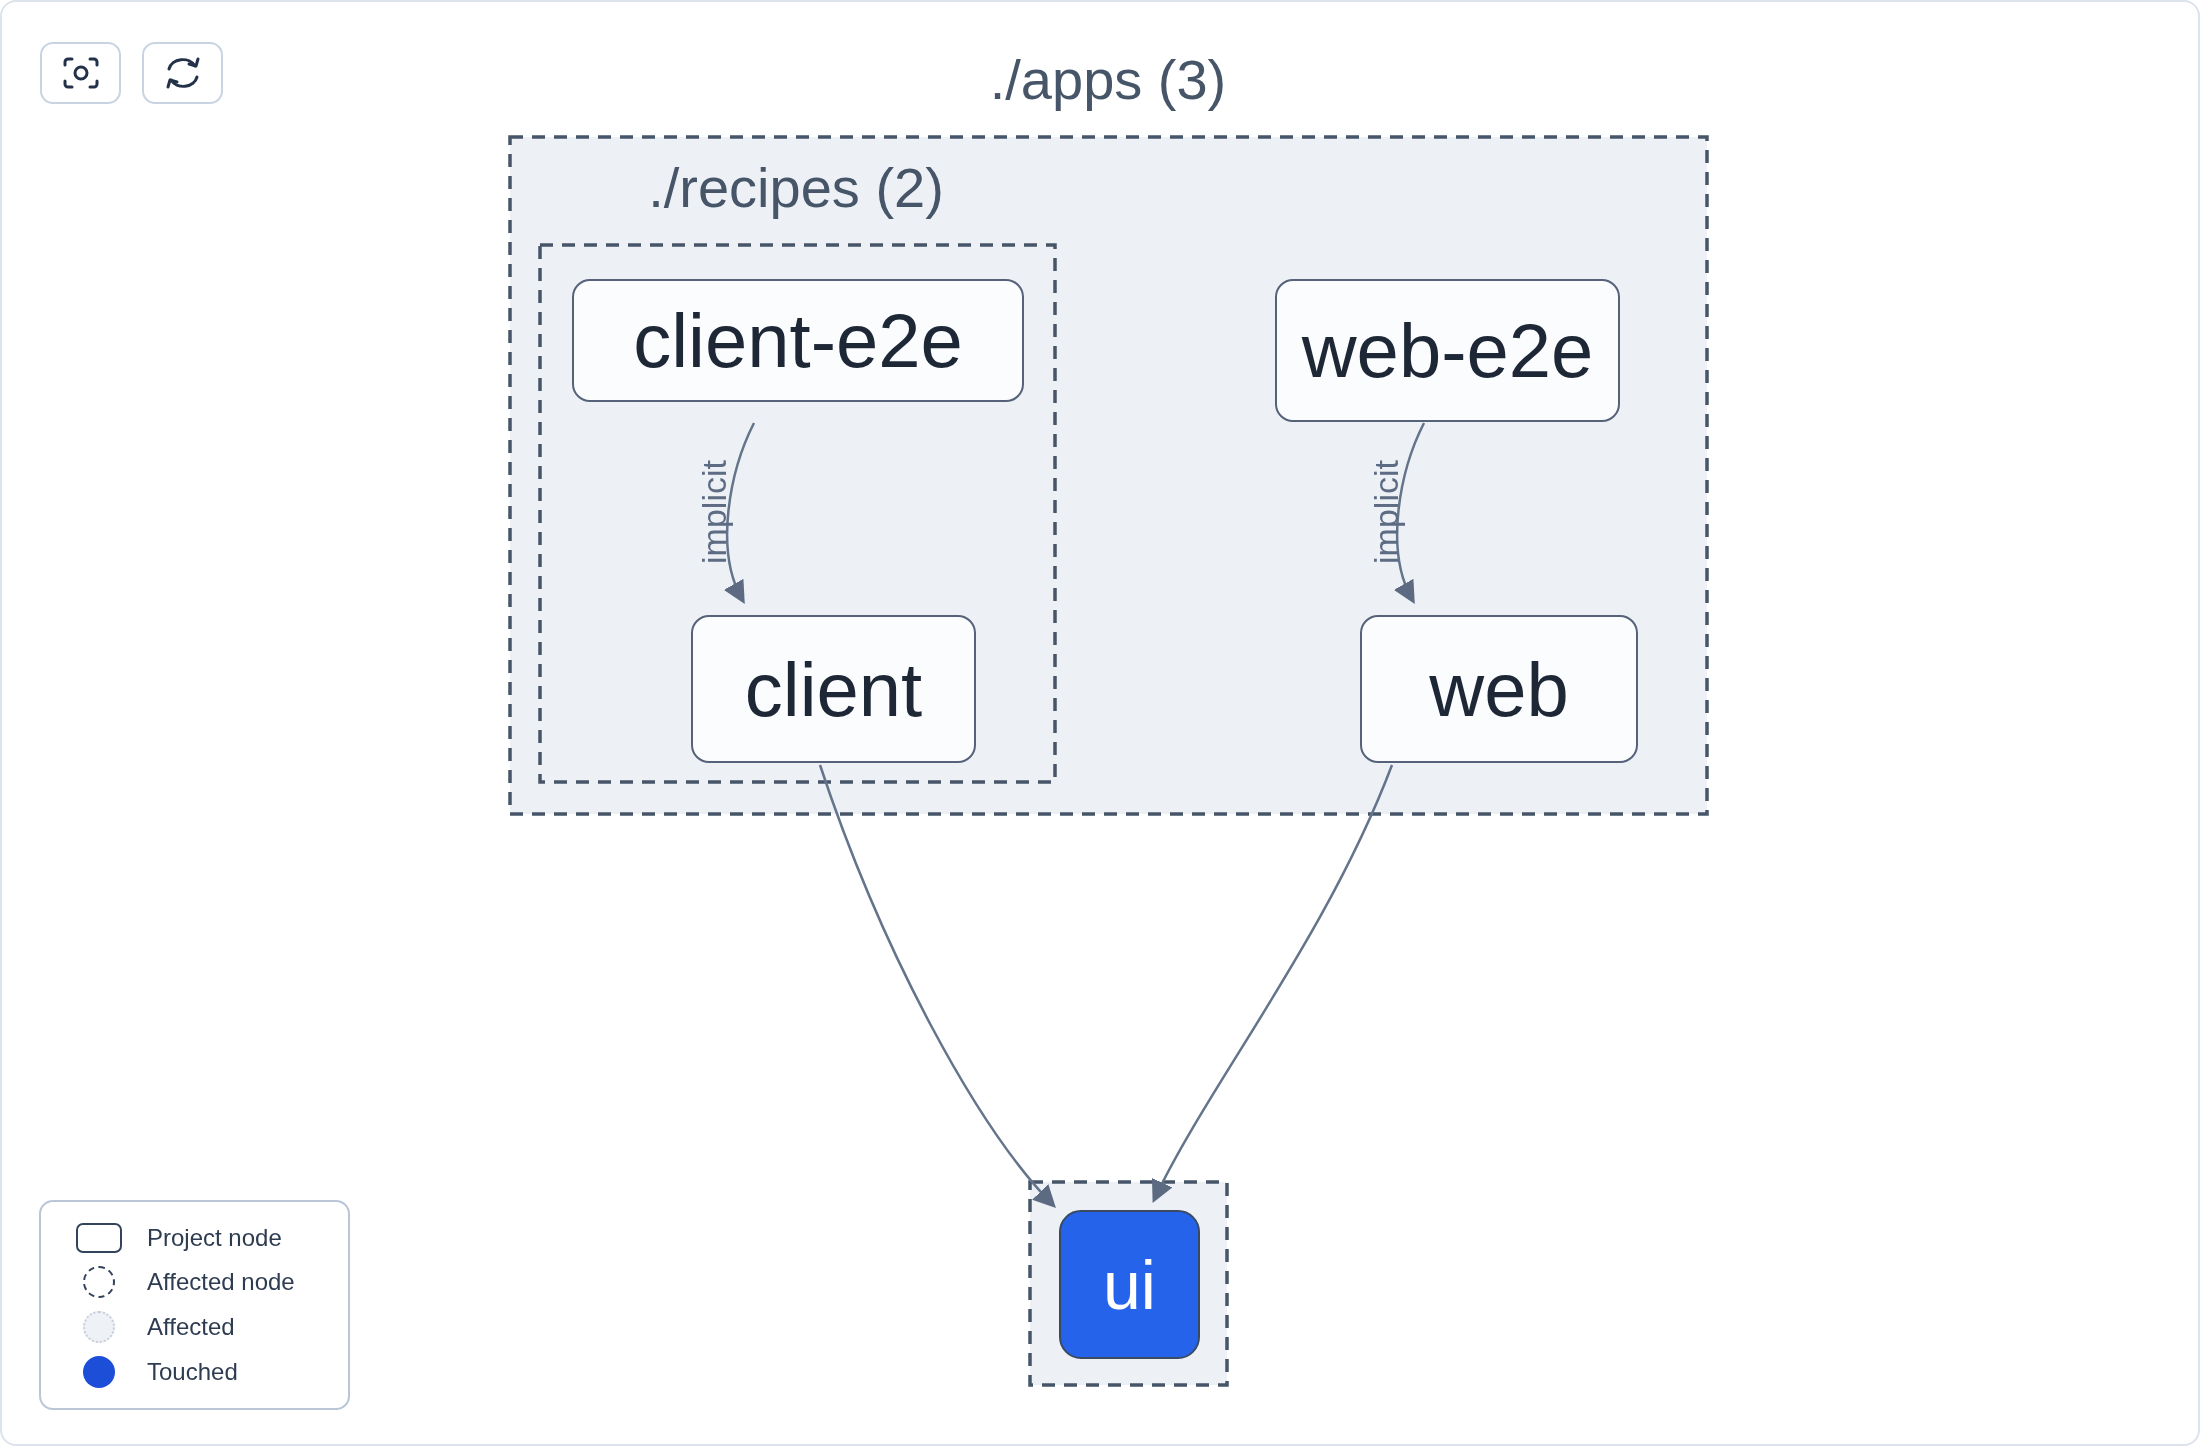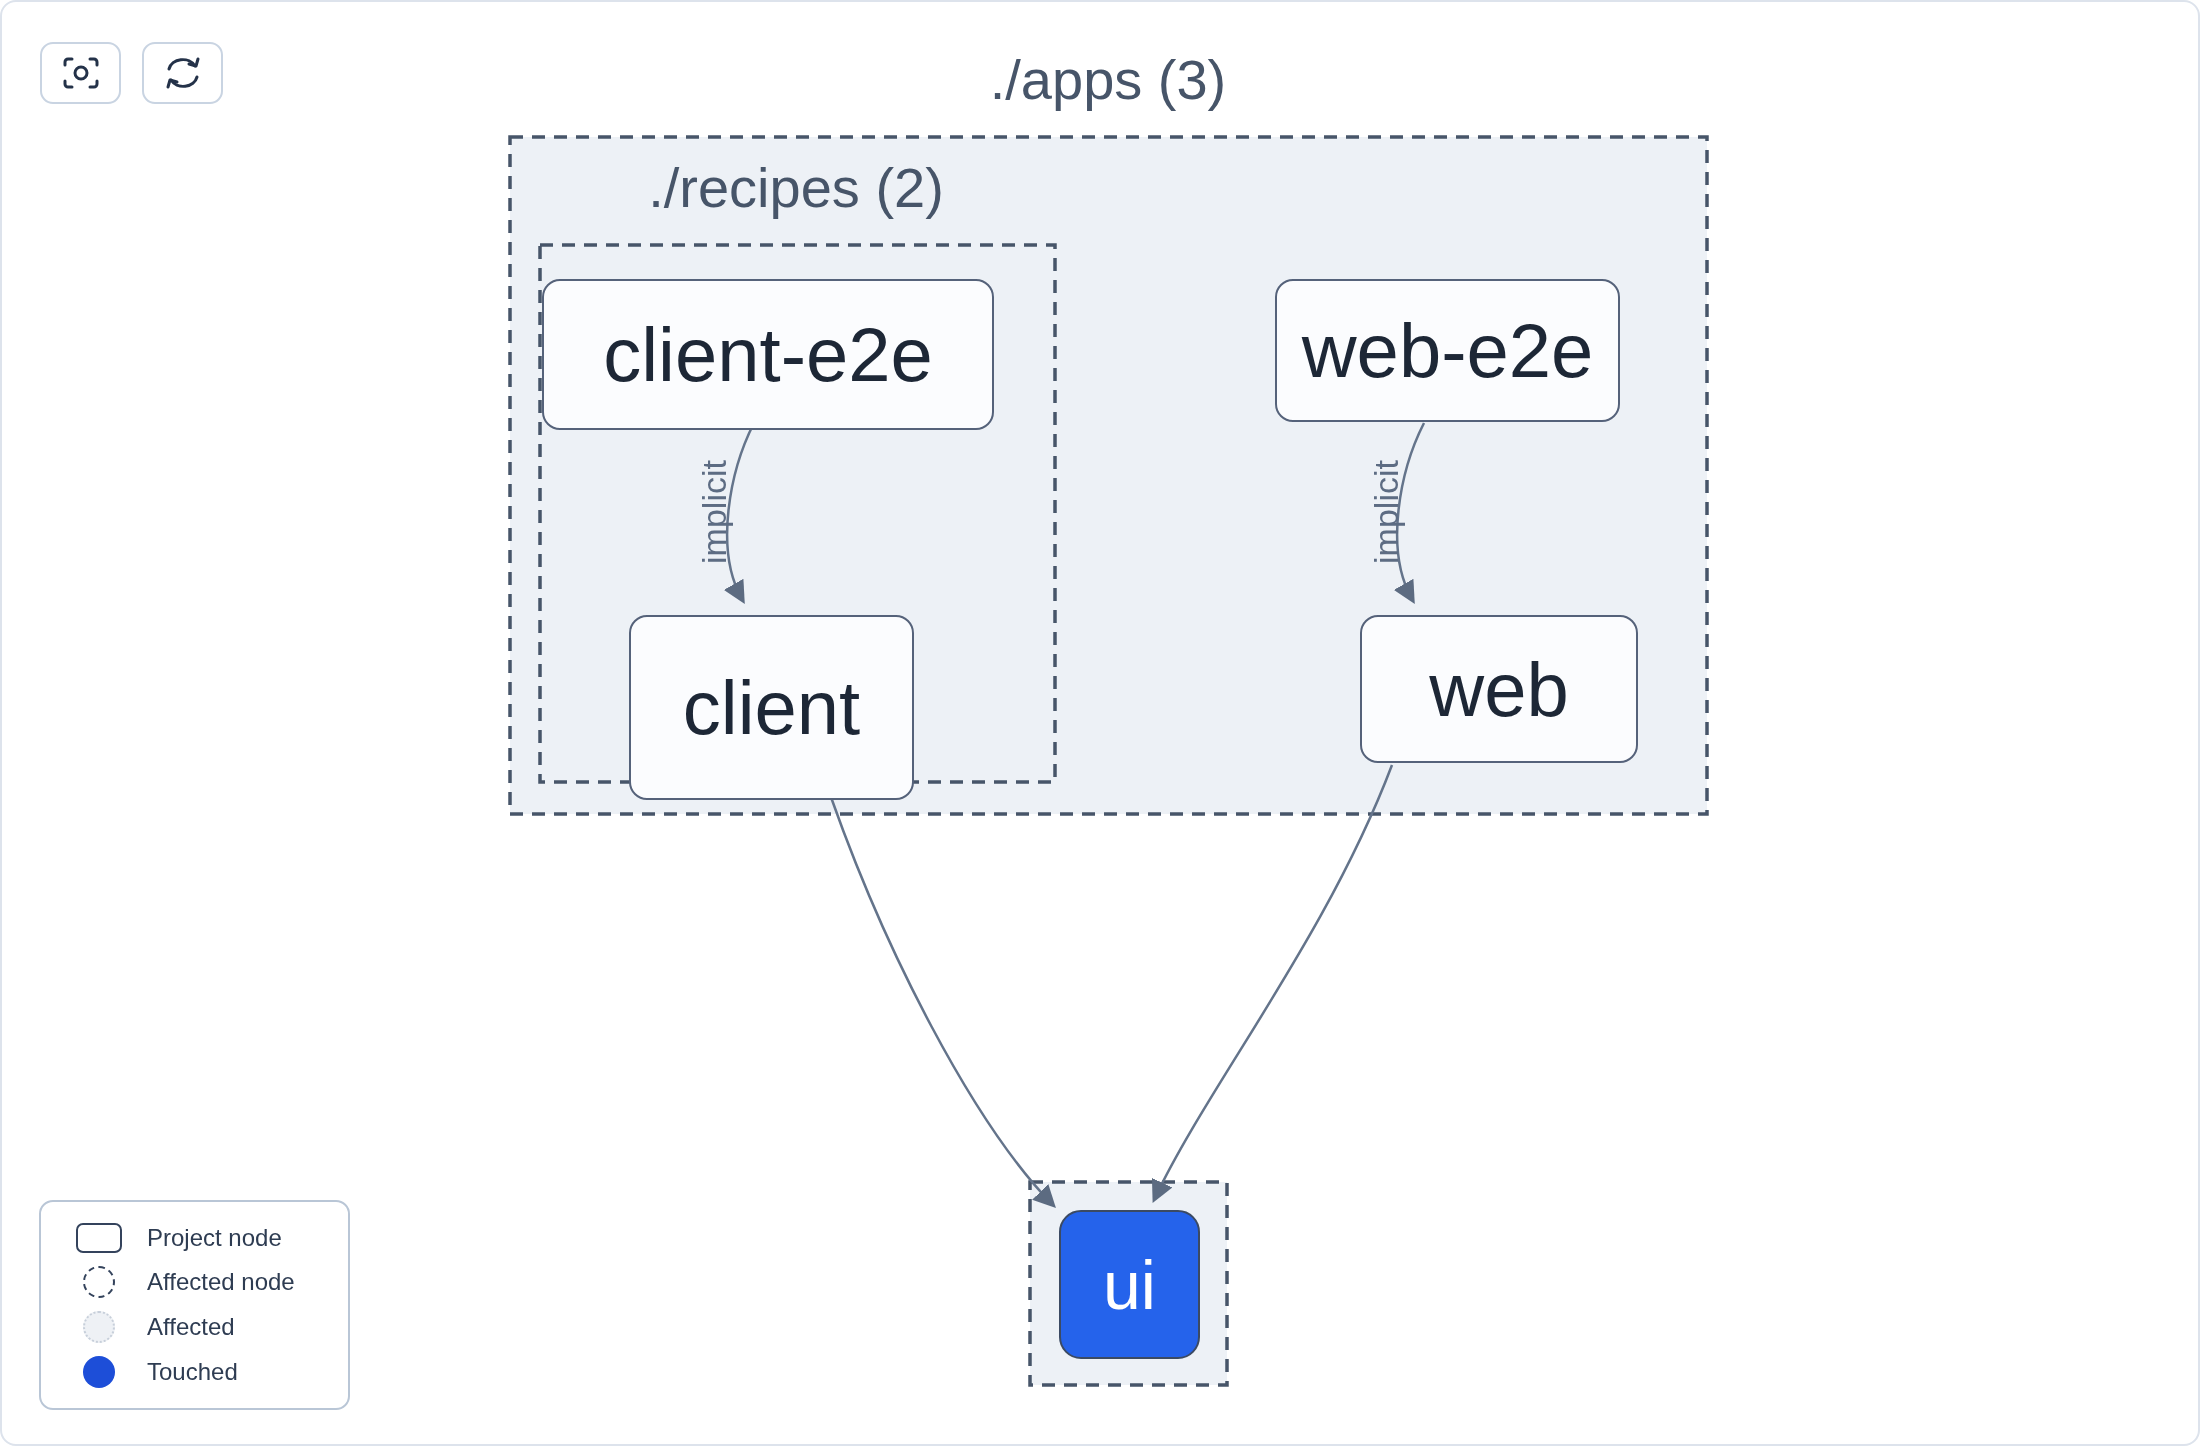--- a/index.html
+++ b/index.html
@@ -113,23 +113,23 @@
     <path d="M 818 763 C 880 950, 975 1125, 1050 1202" fill="none" stroke="#64748b" stroke-width="2.5" marker-end="url(#arrow)"></path>
     <path d="M 1390 763 C 1325 935, 1205 1085, 1153 1196" fill="none" stroke="#64748b" stroke-width="2.5" marker-end="url(#arrow)"></path>
   </svg>
 
   <div class="composite-label" style="left:1106px;top:48px;">./apps (3)</div>
   <div class="composite-label" style="left:794px;top:156px;">./recipes (2)</div>
 
   <div class="edge-label" style="left:712px;top:510px;">implicit</div>
   <div class="edge-label" style="left:1384px;top:510px;">implicit</div>
 
-  <div class="node" style="left:540px;top:277px;width:452px;height:151px;">client-e2e</div>
+  <div class="node" style="left:570px;top:277px;width:452px;height:123px;">client-e2e</div>
   <div class="node" style="left:1273px;top:277px;width:345px;height:143px;">web-e2e</div>
-  <div class="node" style="left:627px;top:613px;width:285px;height:185px;">client</div>
+  <div class="node" style="left:689px;top:613px;width:285px;height:148px;">client</div>
   <div class="node" style="left:1358px;top:613px;width:278px;height:148px;">web</div>
   <div class="node touched" style="left:1057px;top:1208px;width:141px;height:149px;">ui</div>
 
   <div class="legend">
     <div class="legend-row">
       <span class="legend-swatch-cell">
           <span class="sw-project"></span>
         </span>
       <span class="legend-label">Project node</span>
     </div>

